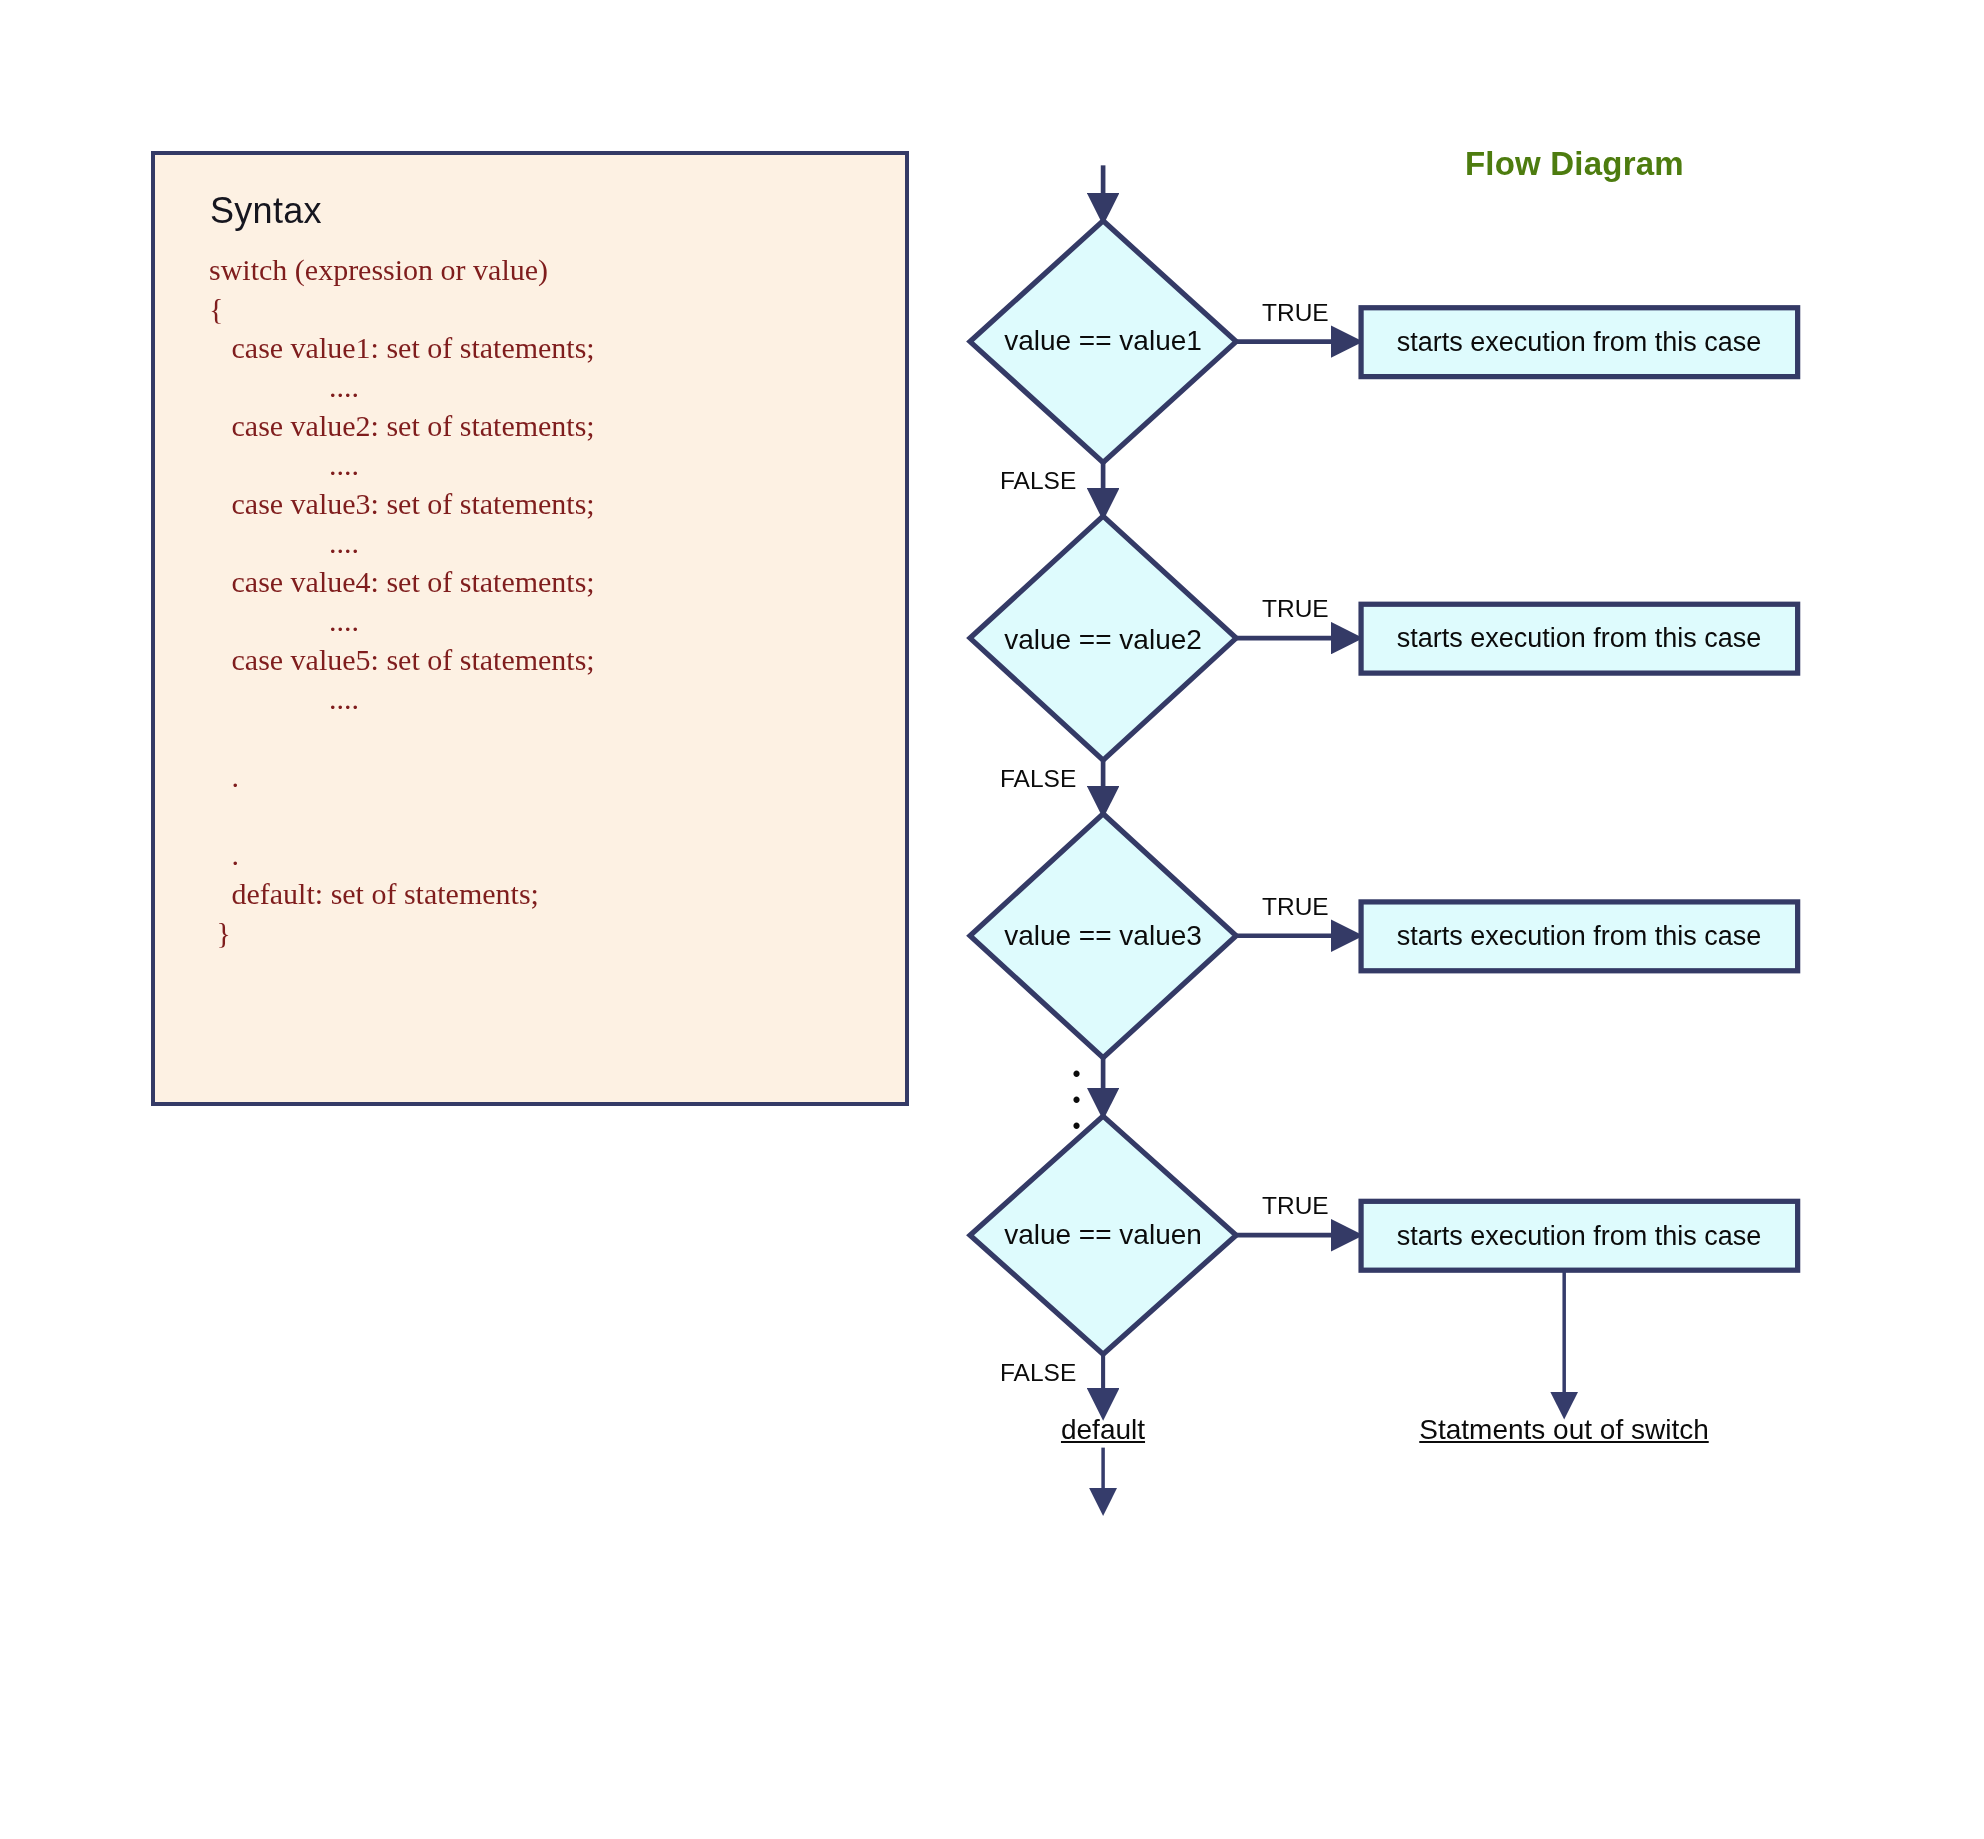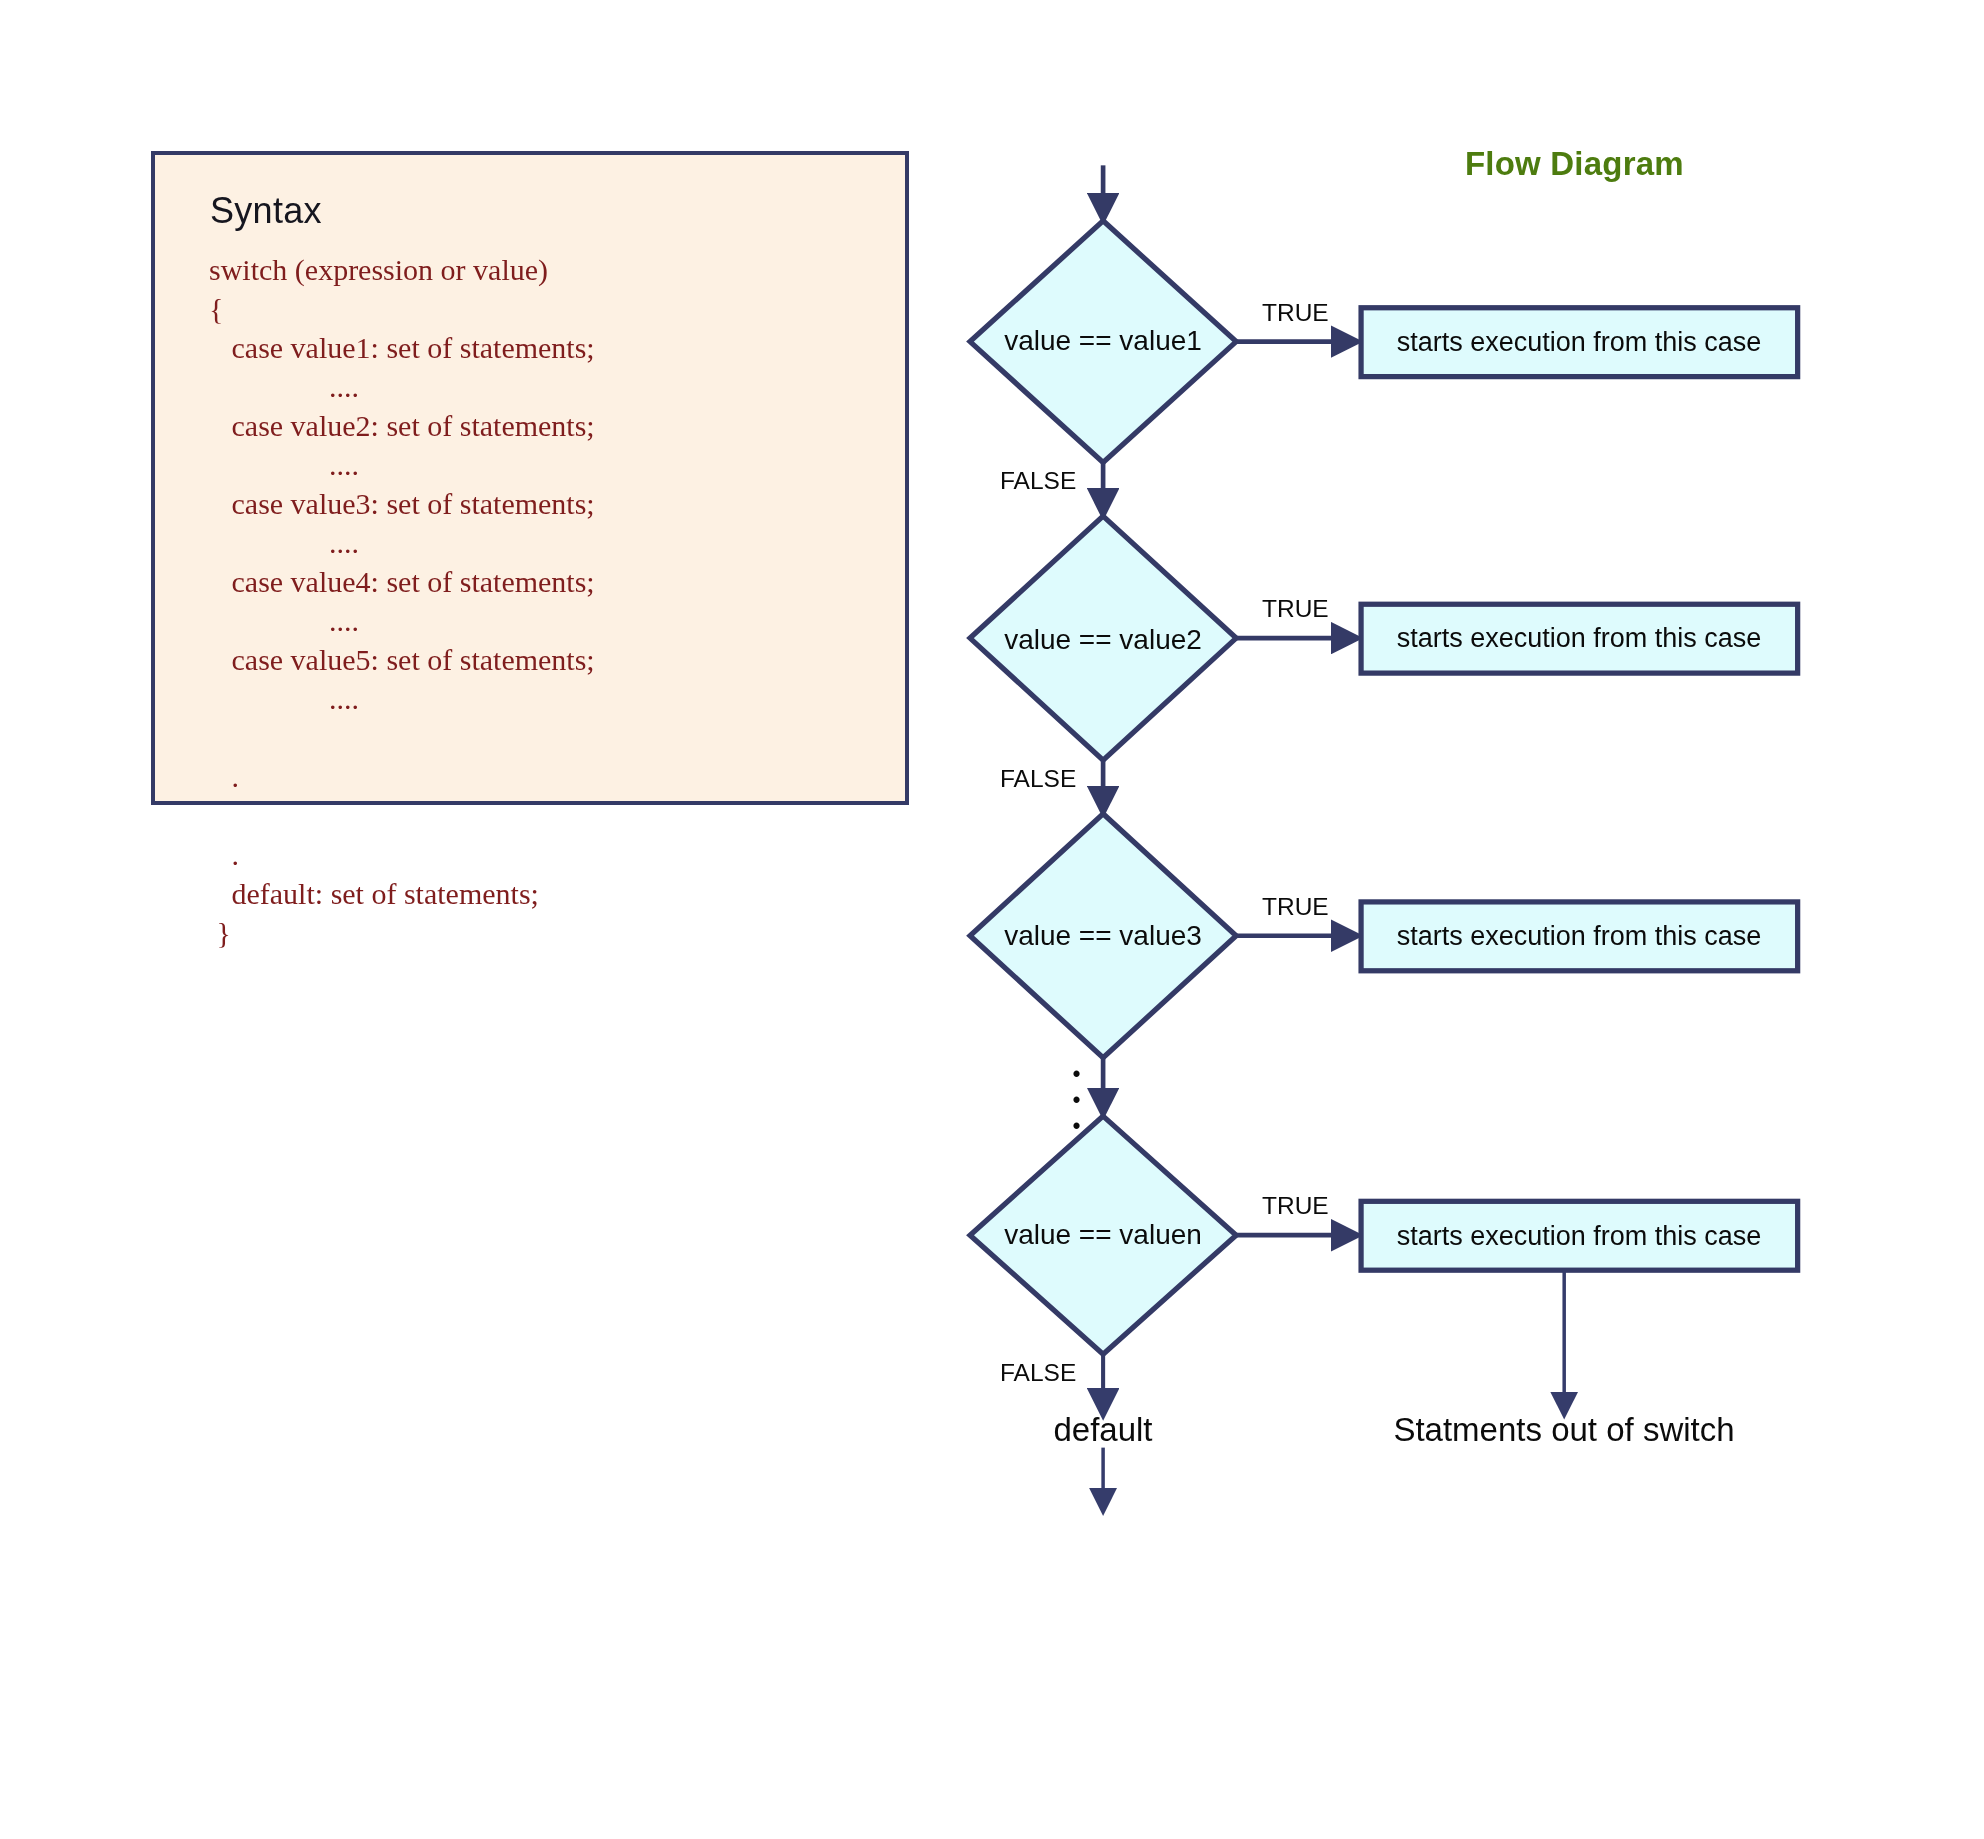--- a/index.html
+++ b/index.html
@@ -16,21 +16,21 @@
     overflow: hidden;
     font-family: "Liberation Sans", sans-serif;
   }
 
   
   #syntax-panel {
     position: absolute;
     left: 151px;
     top: 151px;
     width: 758px;
-    height: 654px;
+    height: 955px;
     background: #fdf1e3;
     border: 4.1px solid #343a66;
     box-sizing: border-box;
   }
   #syntax-title {
     position: absolute;
     left: 55px;
     top: 35px;
     font-family: "Liberation Sans", sans-serif;
     font-size: 36px;
@@ -83,22 +83,23 @@
   }
   .box-label {
     font-size: 27px;
     text-align: center;
     transform: translate(-50%, -50%);
   }
   .edge-label {
     font-size: 24.5px;
   }
   .plain-label {
-    font-size: 33px;
+    font-size: 28px;
     transform: translate(-50%, -50%);
+    text-decoration: underline;
   }
 
   .dots-vert {
     position: absolute;
     font-family: "Liberation Sans", sans-serif;
     font-size: 23px;
     line-height: 26px;
     color: #0b0b0b;
     text-align: center;
   }

